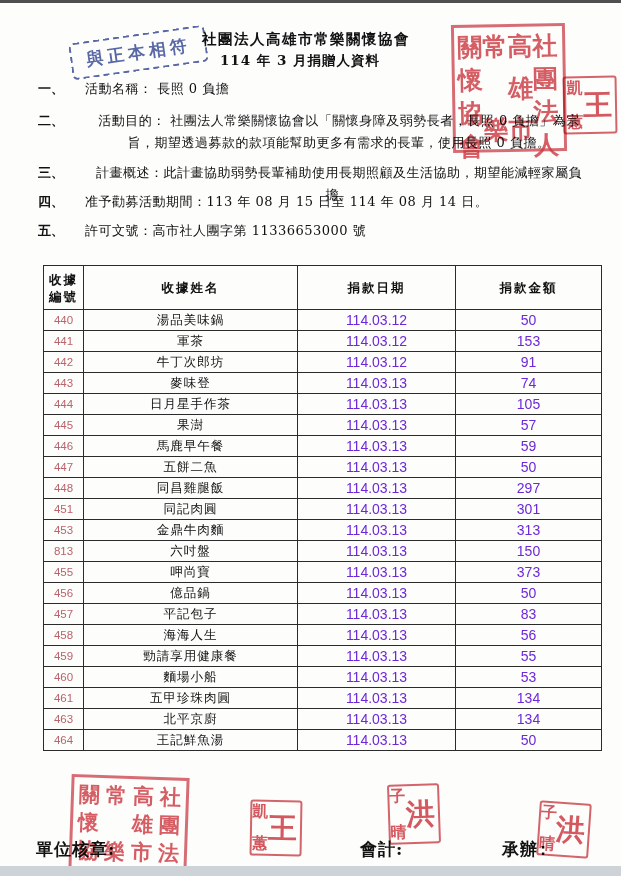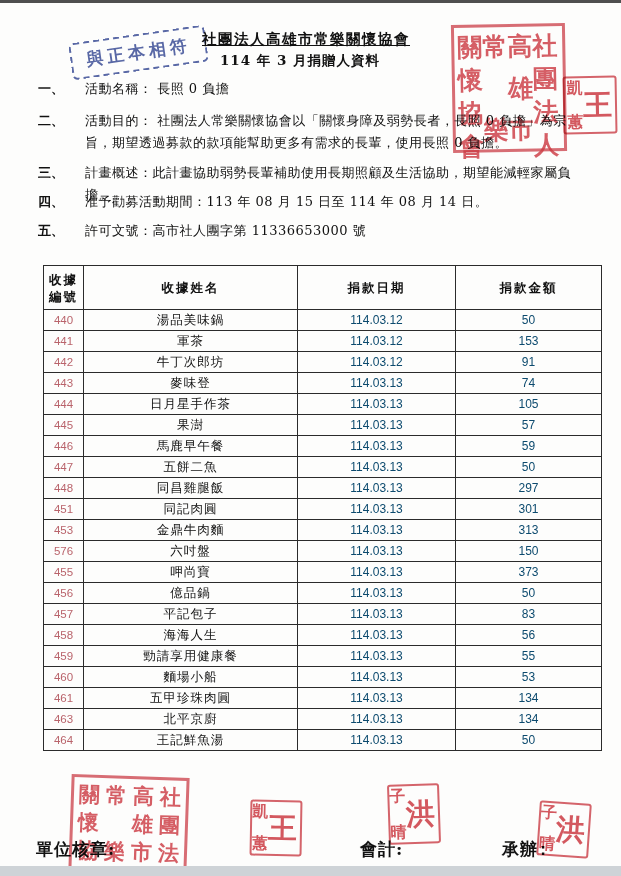--- a/index.html
+++ b/index.html
@@ -13,46 +13,46 @@
   
   .copy-stamp {
     position:absolute; left:70px; top:34px; transform:rotate(-8deg);
     color:#3d4f97; border:2px dashed #3d4f97; border-radius:5px;
     padding:5px 14px; font-size:17px; font-weight:600; letter-spacing:4px;
     opacity:.85; white-space:nowrap;
   }
 
   .doc-title {
     position:absolute; top:30px; left:0; width:612px; text-align:center;
-    font-size:14.5px; font-weight:600; letter-spacing:1.5px;text-decoration:underline;
+    font-size:14.5px; font-weight:600; letter-spacing:1.5px;
   }
   .doc-subtitle {
     position:absolute; top:52px; left:0; width:600px; text-align:center;
     font-size:13.5px; font-weight:600; letter-spacing:1px;
   }
 
   .section { position:absolute; left:38px; display:flex; font-size:13px; line-height:22px; }
   .section .idx { width:47px; flex:none; font-weight:600; }
-  .section .txt { max-width:508px; letter-spacing:.5px; }
+  .section .txt { max-width:508px; letter-spacing:.5px;text-align:center; }
   #sec1 { top:78px; } #sec2 { top:110px; } #sec3 { top:162px; } #sec4 { top:191px; } #sec5 { top:220px; }
 
   
   .donation-table {
     position:absolute; left:43px; top:265px; width:558px;
     border-collapse:collapse; table-layout:fixed;
   }
   .donation-table th, .donation-table td {
     border:1px solid #2b2b2b; padding:0; text-align:center; overflow:hidden; white-space:nowrap;
   }
   .donation-table th { height:43px; font-size:12.5px; font-weight:600; letter-spacing:2px; line-height:17px; }
   .donation-table td { height:20px; font-size:12.5px; line-height:20px; }
   .col-no { width:40px; } .col-name { width:214px; } .col-date { width:158px; } .col-amt { width:146px; }
   td.no-cell { color:#b9636b; font-family:"Liberation Sans",sans-serif; font-size:11.5px; }
   td.name-cell { letter-spacing:1px; }
-  td.num-cell { font-family:"Liberation Sans",sans-serif; font-size:12px; color:#0c4a6e;text-align:center; }
+  td.num-cell { font-family:"Liberation Sans",sans-serif; font-size:14px; color:#6d28d9;text-align:center; }
 
   
   .org-seal {
     position:absolute; display:flex; flex-direction:row-reverse; justify-content:space-between;
     border:3px solid rgba(207,74,82,.8); color:rgba(206,60,68,.82);
     padding:3px 5px; mix-blend-mode:multiply; font-weight:700;
   }
   .org-seal .col { display:flex; flex-direction:column; justify-content:space-between; align-items:center; }
   #org-seal-header { left:452px; top:24px; width:98px; height:116px; font-size:25px; transform:rotate(-1deg); }
   #org-seal-footer { left:70px; top:776px; width:102px; height:84px; font-size:21px; transform:rotate(2deg); }
@@ -226,21 +226,21 @@
 
 
       <tr>
         <td class="no-cell">453</td>
         <td class="name-cell">金鼎牛肉麵</td>
         <td class="num-cell">114.03.13</td>
         <td class="num-cell">313</td>
       </tr>
 
       <tr>
-        <td class="no-cell">576</td>
+        <td class="no-cell">813</td>
         <td class="name-cell">六吋盤</td>
         <td class="num-cell">114.03.13</td>
         <td class="num-cell">150</td>
       </tr>
 
       <tr>
         <td class="no-cell">455</td>
         <td class="name-cell">呷尚寶</td>
         <td class="num-cell">114.03.13</td>
         <td class="num-cell">373</td>

